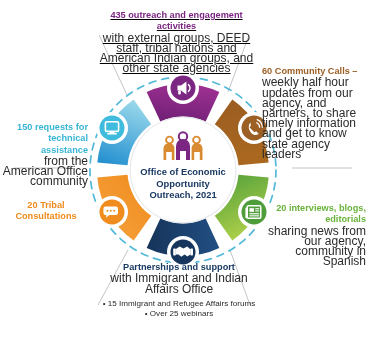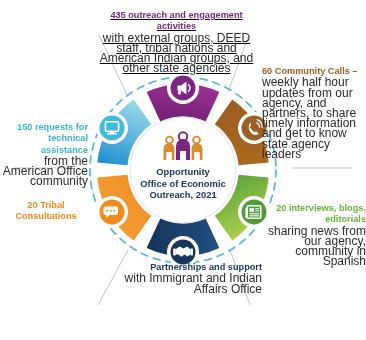--- a/index.html
+++ b/index.html
@@ -17,21 +17,21 @@
   .c-head{font-weight:bold;font-size:9.2px;line-height:11.3px;}
   .c-body{color:#2b2b2b;font-size:12px;line-height:10.2px;}
   .c-bullets{color:#2b2b2b;font-size:8.1px;line-height:10.2px;margin-top:5px;}
 
   
   #co-top{left:95px;top:10px;width:163px;text-align:center;text-decoration:underline;}
   #co-right{left:262px;top:66px;width:104px;text-align:left;}
   #co-left{left:2px;top:92px;width:86px;text-align:right;margin-top:30px;}
   #co-lowleft{left:4px;top:200px;width:84px;text-align:center;}
   #co-lowright{left:262px;top:203px;width:104px;text-align:right;}
-  #co-bottom{left:96px;top:262px;width:166px;text-align:right;}
+  #co-bottom{left:96px;top:262px;width:166px;text-align:center;}
 
   .center-title{
     position:absolute;left:131px;top:166px;width:104px;
     text-align:center;color:#1a3a63;font-weight:bold;
     font-size:9.4px;line-height:11.6px;
   }
 </style>
 </head>
 <body>
 
@@ -166,22 +166,22 @@
       <circle cx="112" cy="128" r="12.5" fill="#3fbcdd"></circle>
       <g>
         <rect x="105.4" y="121.8" width="13.2" height="9.6" rx="1.4" fill="none" stroke="#ffffff" stroke-width="1.6"></rect>
         <rect x="109.4" y="131.6" width="5.2" height="1.5" fill="#ffffff"></rect>
         <rect x="107.2" y="133.1" width="9.6" height="1.5" rx="0.7" fill="#ffffff"></rect>
       </g>
     </g>
   </svg>
 
   <div class="center-title">
+    <div>Office of Economic</div>
     <div>Opportunity</div>
-    <div>Office of Economic</div>
     <div>Outreach, 2021</div>
   </div>
 
   <div class="callout" id="co-top">
     <div class="c-head" style="color:#7b2682">435 outreach and engagement activities</div>
     <div class="c-body">with external groups, DEED staff, tribal nations and American Indian groups, and other state agencies</div>
   </div>
 
   <div class="callout" id="co-right">
     <div class="c-head" style="color:#9c6025">60 Community Calls –</div>
@@ -198,15 +198,19 @@
   </div>
 
   <div class="callout" id="co-lowright">
     <div class="c-head" style="color:#69b33a">20 interviews, blogs, editorials</div>
     <div class="c-body">sharing news from our agency, community in Spanish</div>
   </div>
 
   <div class="callout" id="co-bottom">
     <div class="c-head" style="color:#1a3a63">Partnerships and support</div>
     <div class="c-body">with Immigrant and Indian Affairs Office</div>
+    <div class="c-bullets">
+      <div>• 15 Immigrant and Refugee Affairs forums</div>
+      <div>• Over 25 webinars</div>
+    </div>
   </div>
 
 </div>
 
 </body></html>

